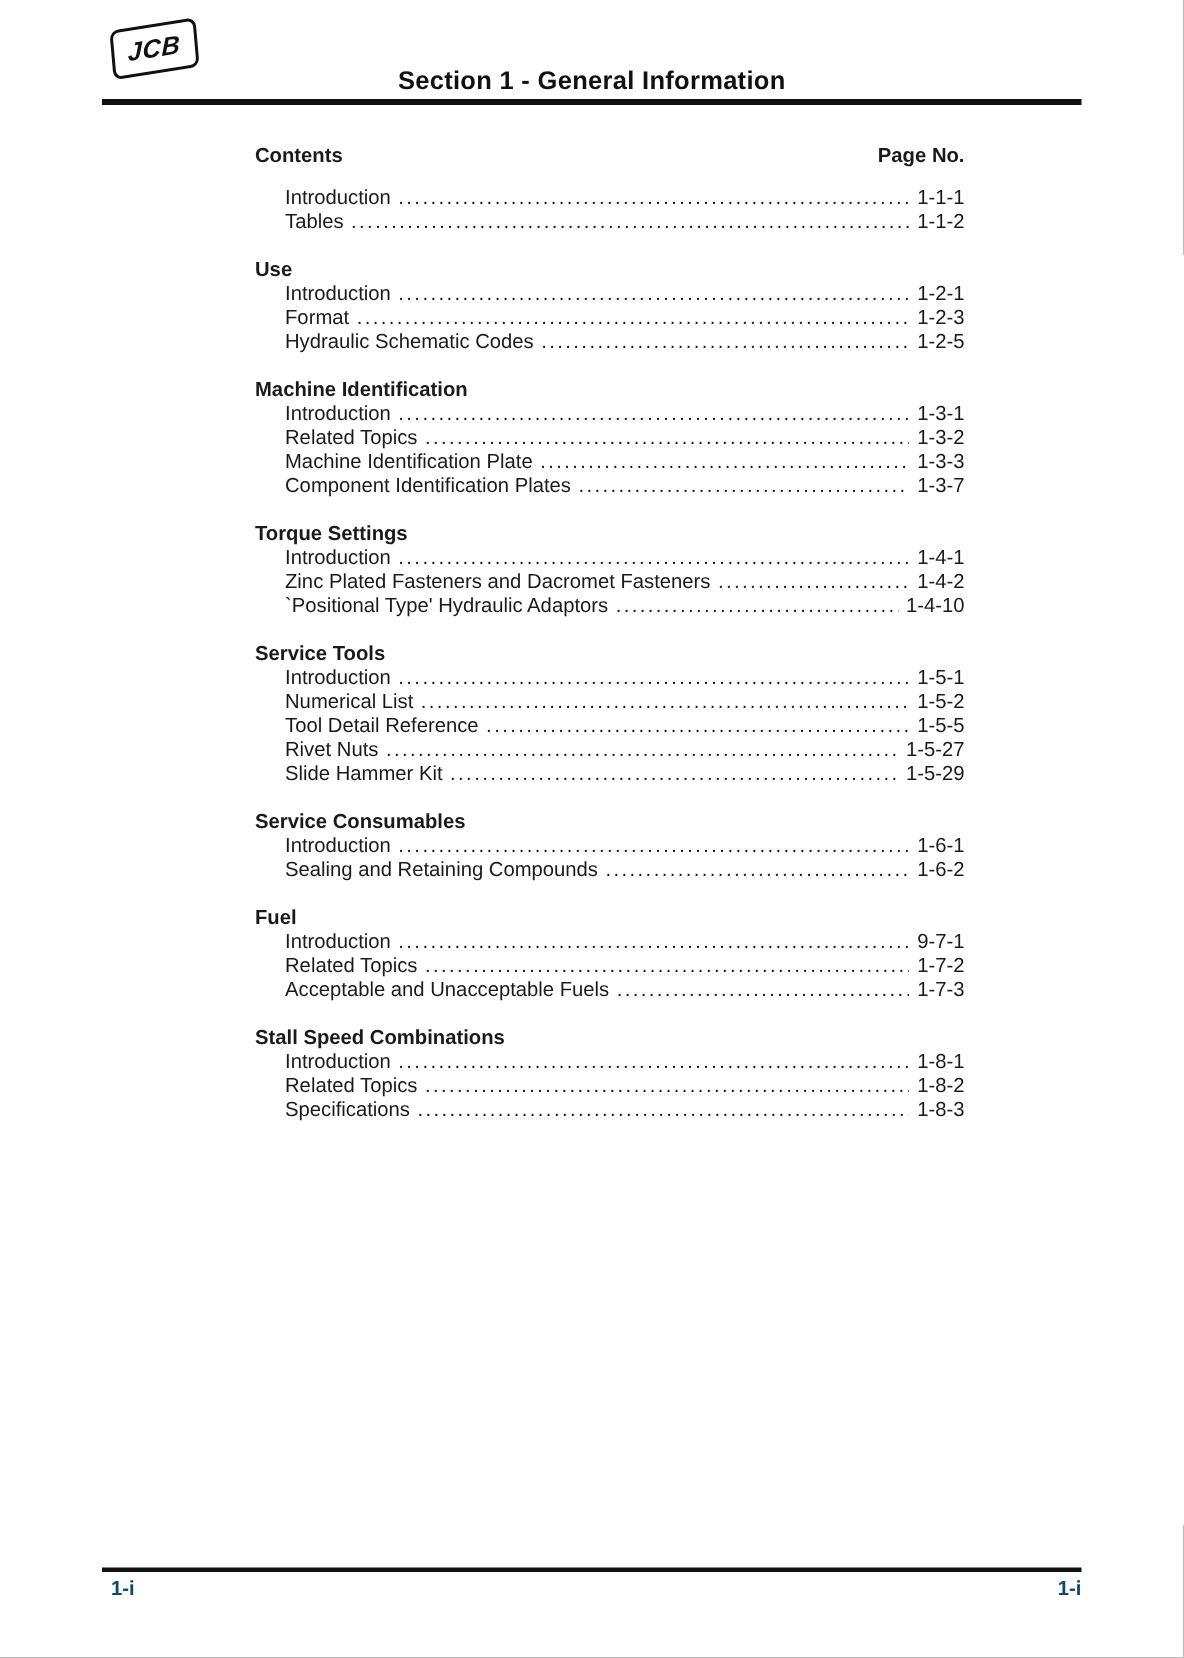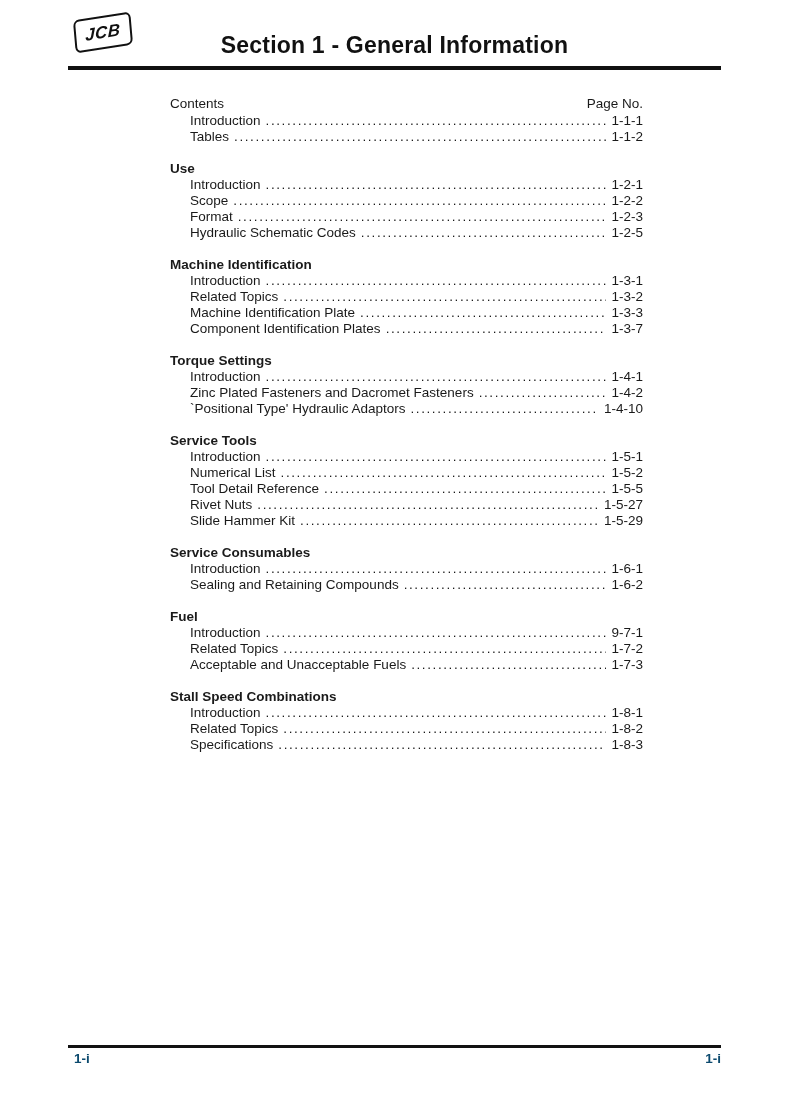--- a/index.html
+++ b/index.html
@@ -34,24 +34,24 @@
     font-weight: bold;
     font-style: italic;
     font-size: 17px;
     letter-spacing: 0.5px;
     color: #111;
     transform: skewX(-6deg);
   }
   .page-title {
     position: absolute;
     left: 0;
-    top: 32px;
+    top: 44px;
     width: 100%;
     text-align: center;
-    font-size: 23px;
+    font-size: 17px;
     font-weight: bold;
     color: #111;
     letter-spacing: 0.2px;
   }
   .header-rule {
     position: absolute;
     left: 68px;
     top: 66px;
     width: 653px;
     height: 4px;
@@ -63,22 +63,22 @@
     position: absolute;
     left: 170px;
     top: 96px;
     width: 473px;
     font-size: 13.5px;
     line-height: 16px;
   }
   .toc-header {
     display: flex;
     justify-content: space-between;
-    font-weight: normal;
-    margin-bottom: 1px;
+    font-weight: bold;
+    margin-bottom: 12px;
   }
   .toc-group { margin-top: 16px; }
   .toc-group:first-of-type { margin-top: 0; }
   .toc-group-title { font-weight: bold; }
   .toc-entry {
     display: flex;
     align-items: flex-end;
     padding-left: 20px;
   }
   .toc-entry-label { white-space: nowrap; }
@@ -152,25 +152,20 @@
 
   <div class="toc-group">
     <div class="toc-group-title">Use</div>
     <div>
   <div class="toc-entry">
     <span class="toc-entry-label">Introduction</span>
     <span class="leader"></span>
     <span class="toc-entry-page">1-2-1</span>
   </div>
 
-  <div class="toc-entry">
-    <span class="toc-entry-label">Scope</span>
-    <span class="leader"></span>
-    <span class="toc-entry-page">1-2-2</span>
-  </div>
 
   <div class="toc-entry">
     <span class="toc-entry-label">Format</span>
     <span class="leader"></span>
     <span class="toc-entry-page">1-2-3</span>
   </div>
 
 
   <div class="toc-entry">
     <span class="toc-entry-label">Hydraulic Schematic Codes</span>

